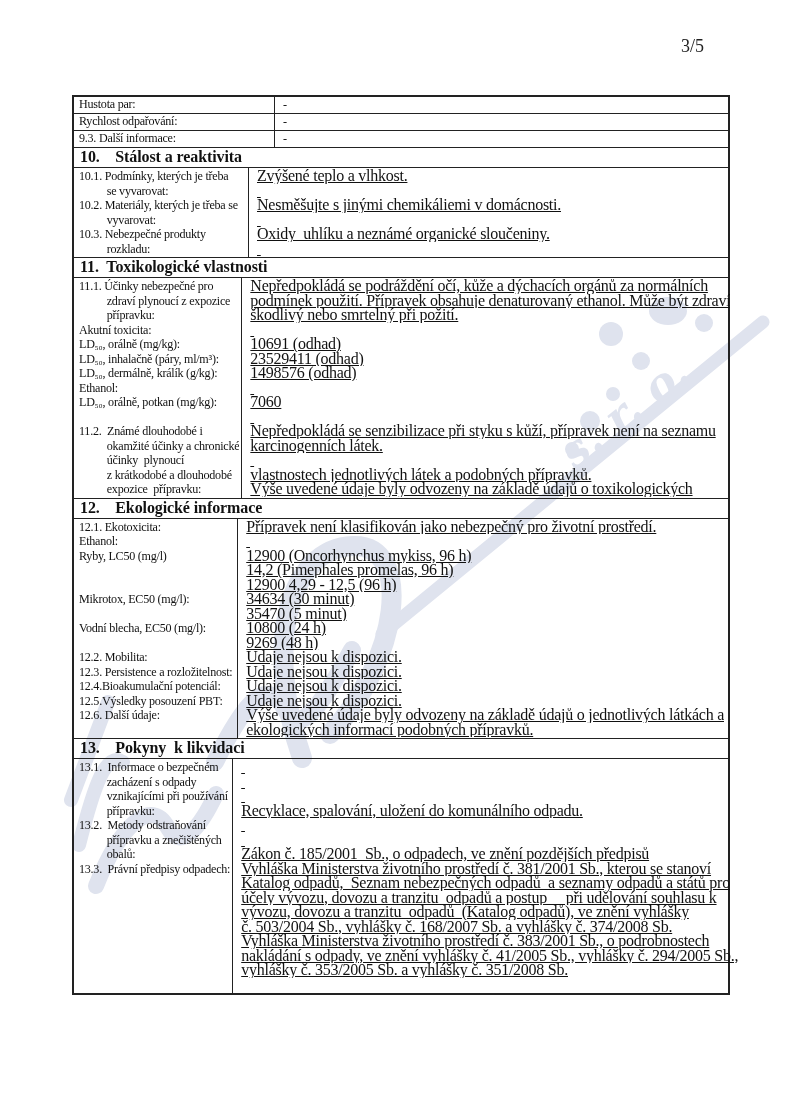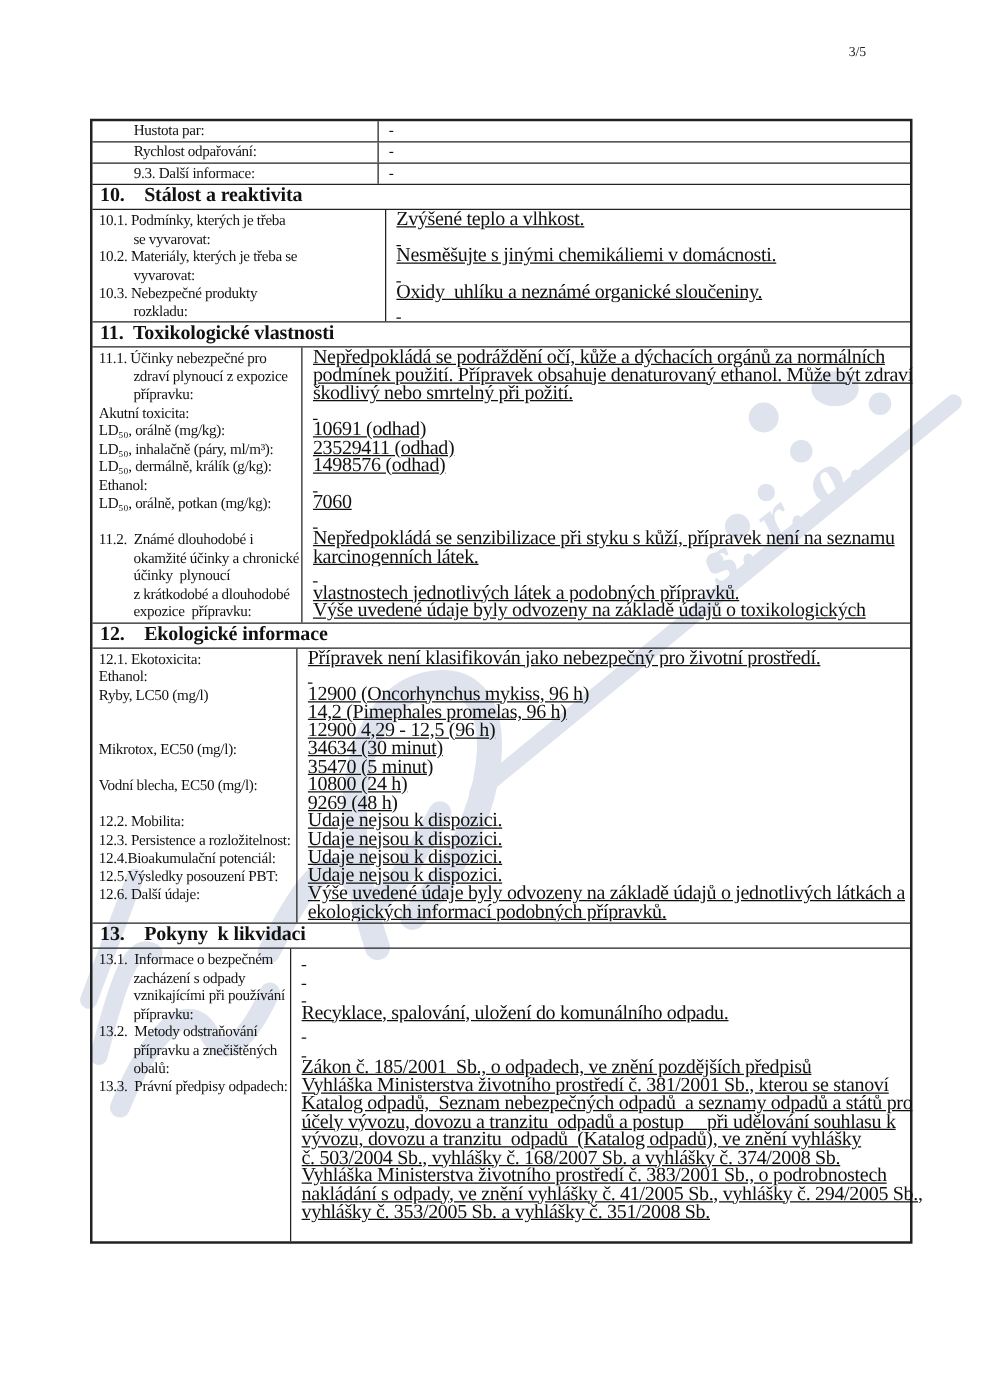--- a/index.html
+++ b/index.html
@@ -4,46 +4,46 @@
 <style>
   html,body{margin:0;padding:0;}
   body{
     width:800px;height:1100px;background:#ffffff;
     font-family:"Liberation Serif","DejaVu Serif",serif;
     color:#111;overflow:hidden;
   }
   .page{position:relative;width:800px;height:1100px;background:#fff;}
   .watermark{position:absolute;left:0;top:0;z-index:0;pointer-events:none;}
   .page-num{
-    position:absolute;top:36px;right:107px;z-index:2;
-    font-size:11px;color:#222;
+    position:absolute;top:36px;right:96px;z-index:2;
+    font-size:18px;color:#222;
   }
   .sds-table{
     position:absolute;left:72px;top:95px;width:658px;z-index:1;
     border:2px solid #222;box-sizing:border-box;background:transparent;
   }
-  .top-row{display:flex;padding-left:28px;}
+  .top-row{display:flex;}
   .top-row.hasline{border-bottom:1.5px solid #222;}
   .top-row .lc{
     width:201px;box-sizing:border-box;border-right:1.5px solid #222;
     padding:0 2px 1px 5px;font-size:12.1px;line-height:15px;
     letter-spacing:-0.25px;white-space:pre;
   }
   .top-row .rc{
     flex:1;padding:0 4px 1px 8px;font-size:12.2px;line-height:15px;
     letter-spacing:-0.25px;white-space:pre;
   }
   .section-header{
     border-top:1.5px solid #222;border-bottom:1.5px solid #222;
     font-weight:bold;font-size:16px;line-height:16px;
     padding:1px 4px 2px 6px;white-space:pre;letter-spacing:-0.1px;
   }
   .section-body{display:flex;}
   .sb-left{
-    width:235px;box-sizing:border-box;border-right:1.5px solid #222;
+    width:175px;box-sizing:border-box;border-right:1.5px solid #222;
     padding:1px 2px 1px 5px;
   }
   .sb-right{flex:1;padding:1px 4px 1px 8px;}
   .sb-left .line{
     height:14.5px;line-height:14.5px;font-size:12.1px;
     letter-spacing:-0.25px;white-space:pre;overflow:hidden;
   }
   .sb-right .line{
     height:14.5px;line-height:14.5px;font-size:16px;
     letter-spacing:-0.25px;white-space:pre;overflow:hidden;text-decoration:underline;

